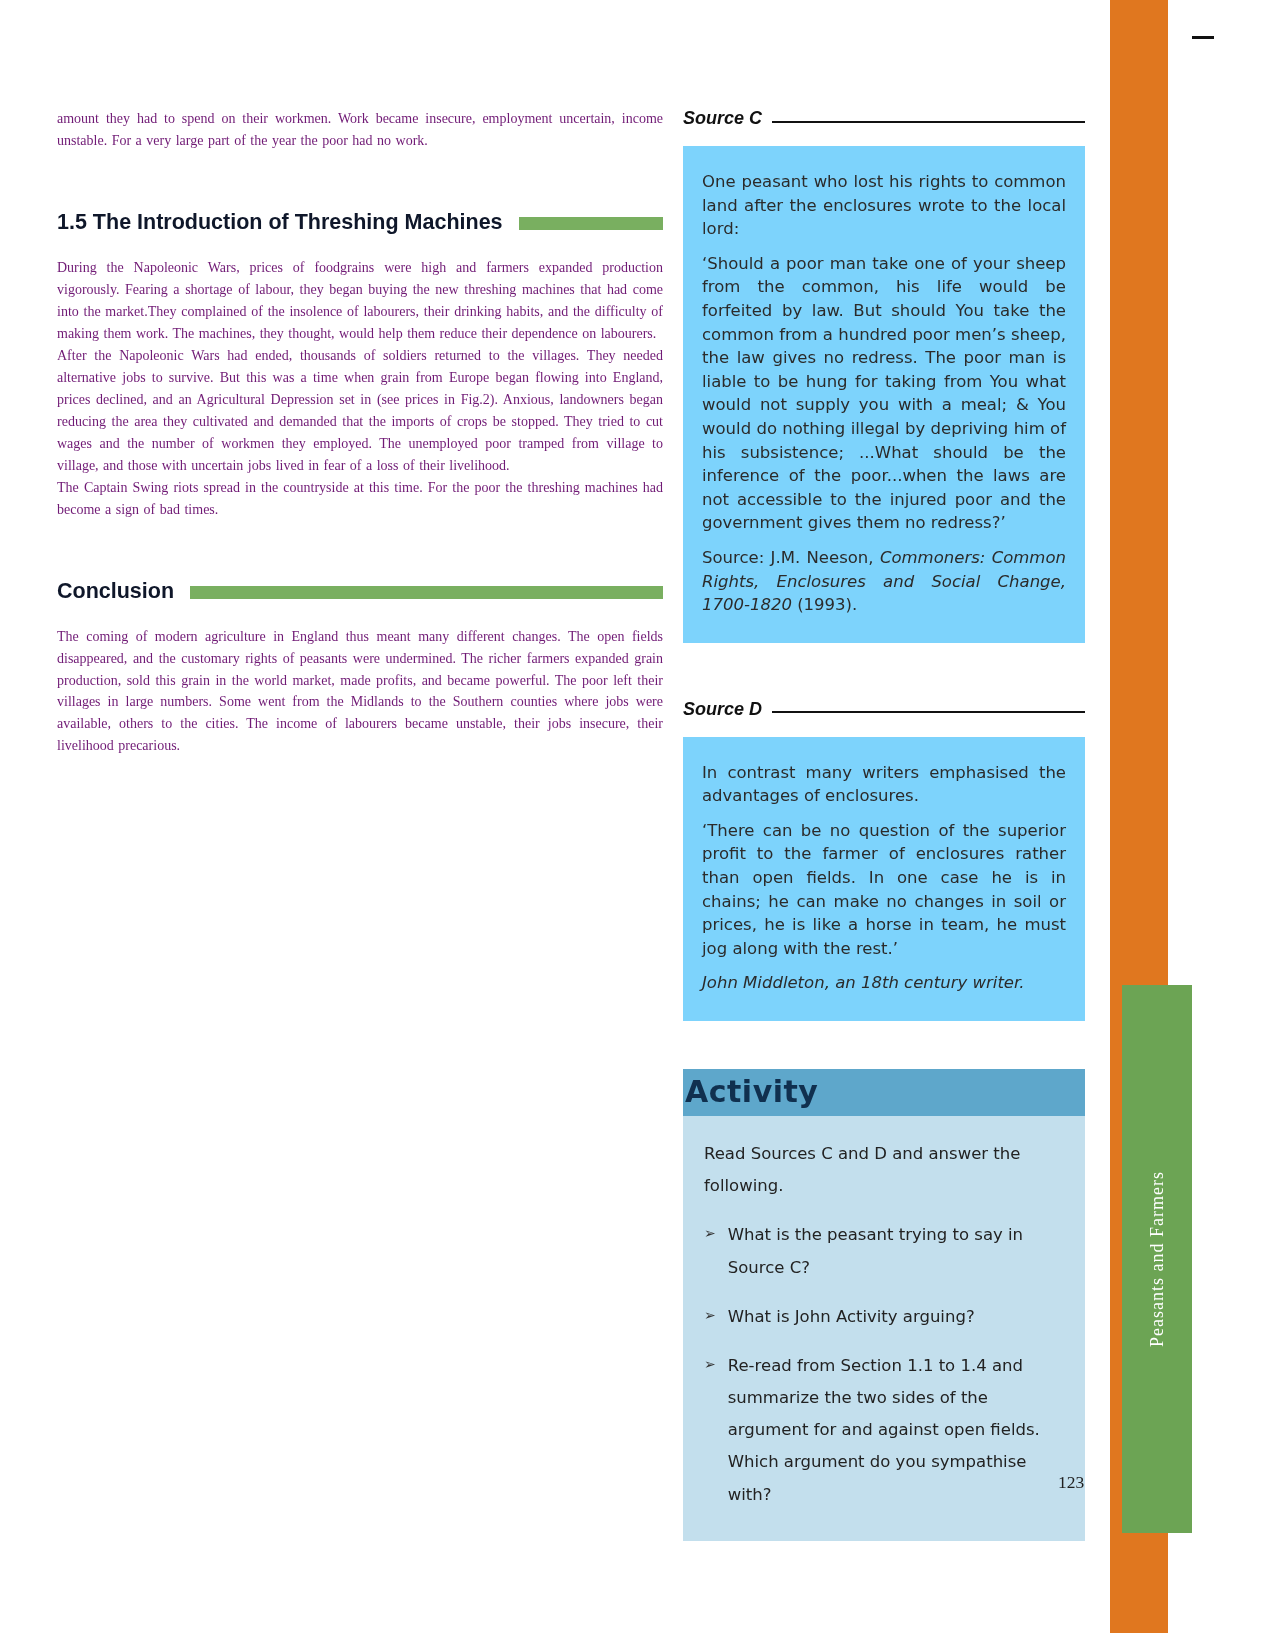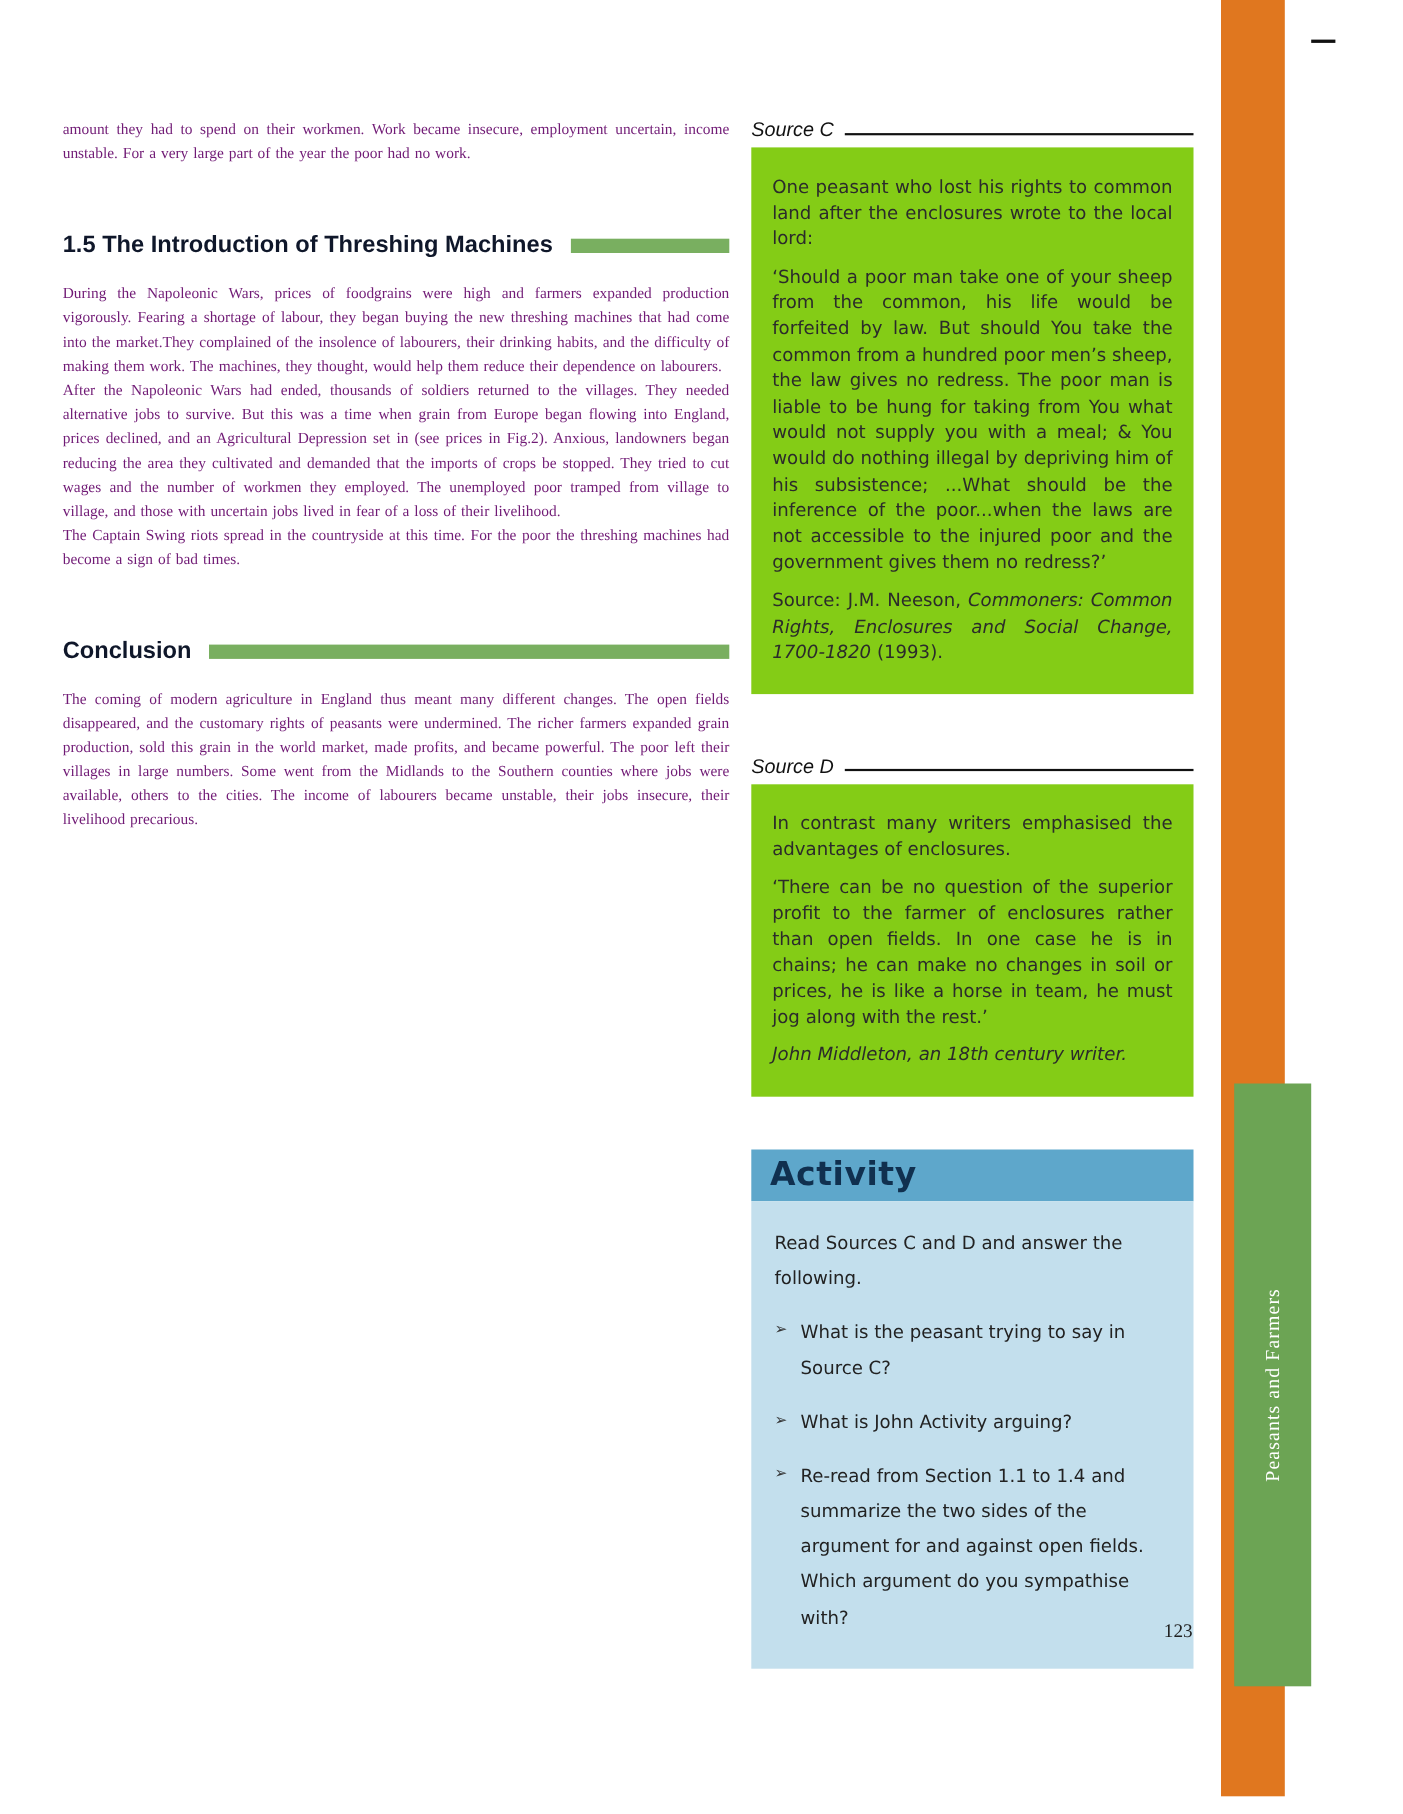--- a/index.html
+++ b/index.html
@@ -87,51 +87,51 @@
     width: 402px;
     font-family: "DejaVu Sans", sans-serif;
   }
   .source-label-row {
     display: flex;
     align-items: center;
     gap: 10px;
   }
   .source-label {
     font-family: "Liberation Sans", sans-serif;
-    font-weight: normal;
+    font-weight: bold;
     font-style: italic;
     font-size: 18px;
     color: #111111;
     white-space: nowrap;
     text-align: right;
   }
   .source-rule {
     flex: 1;
     height: 2px;
     background: #111111;
     margin-top: 6px;
   }
   .source-box {
-    margin-top: 5px;
-    background: #84cc16;
+    margin-top: 17px;
+    background: #7dd3fc;
     padding: 24px 19px 26px 19px;
     font-size: 16.5px;
     line-height: 1.43;
     color: #2b2b2b;
     text-align: justify;
   }
   .source-box p + p { margin-top: 11px; }
   .src-italic { font-style: italic; }
   .gap-before-d { margin-top: 56px; }
 
   
   .activity { margin-top: 48px; }
   .activity-title-band {
     background: #5EA7CB;
-    padding: 5px 17px 7px 17px;
+    padding: 5px 17px 7px 2px;
   }
   .activity-title {
     font-family: "DejaVu Sans", sans-serif;
     font-weight: bold;
     font-size: 30px;
     color: #10304f;
     letter-spacing: 0.5px;
   }
   .activity-body {
     background: #C3DFED;

